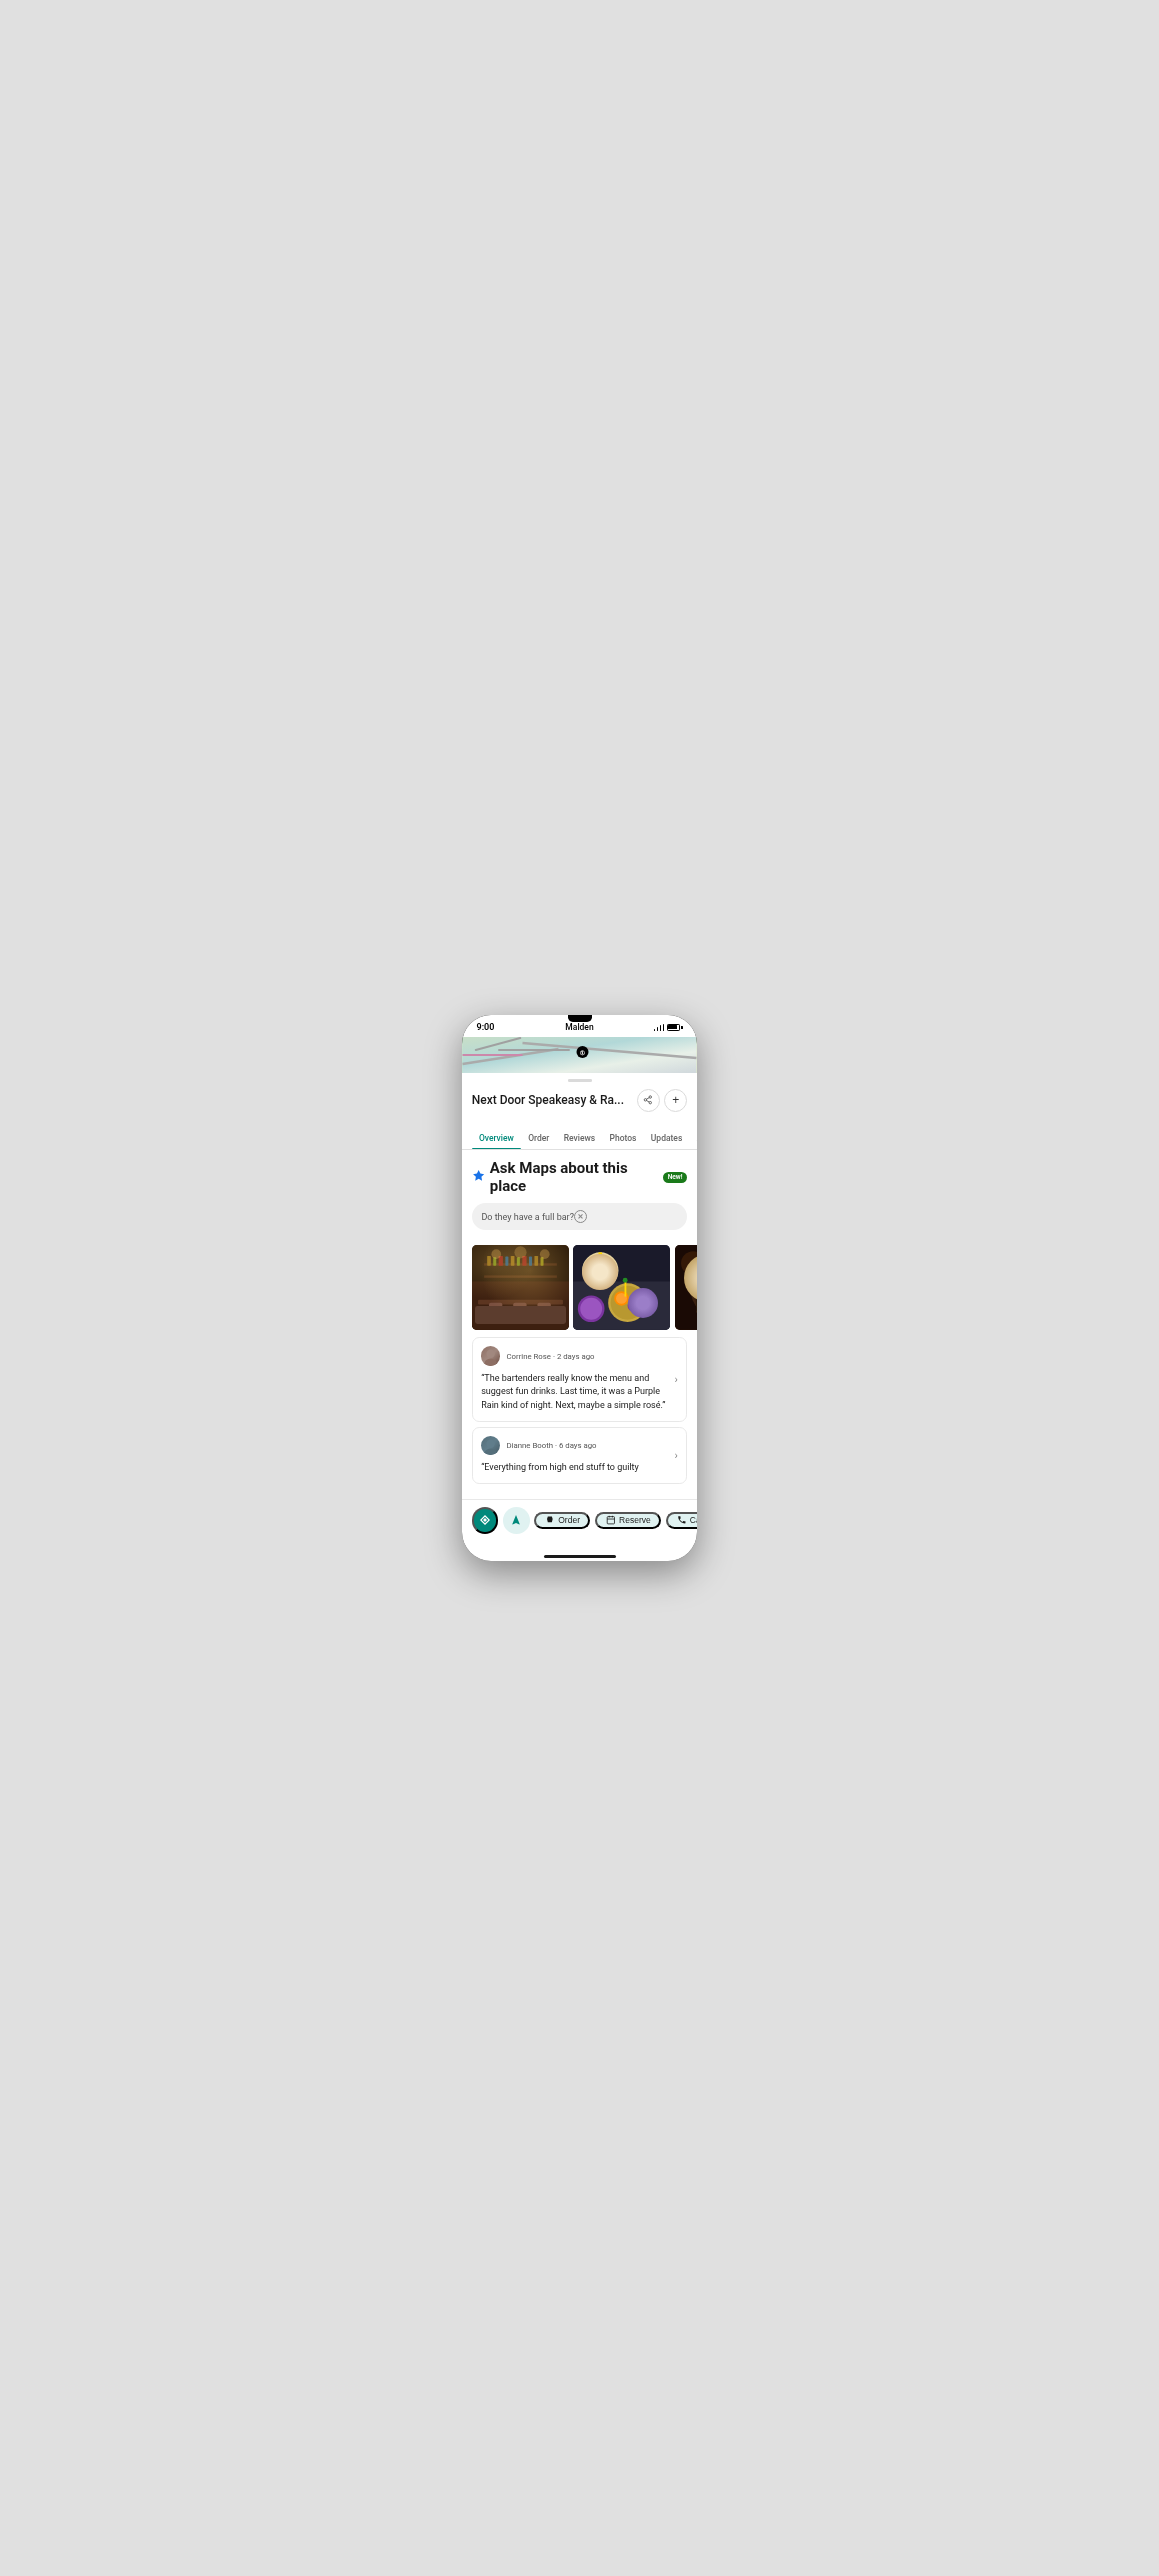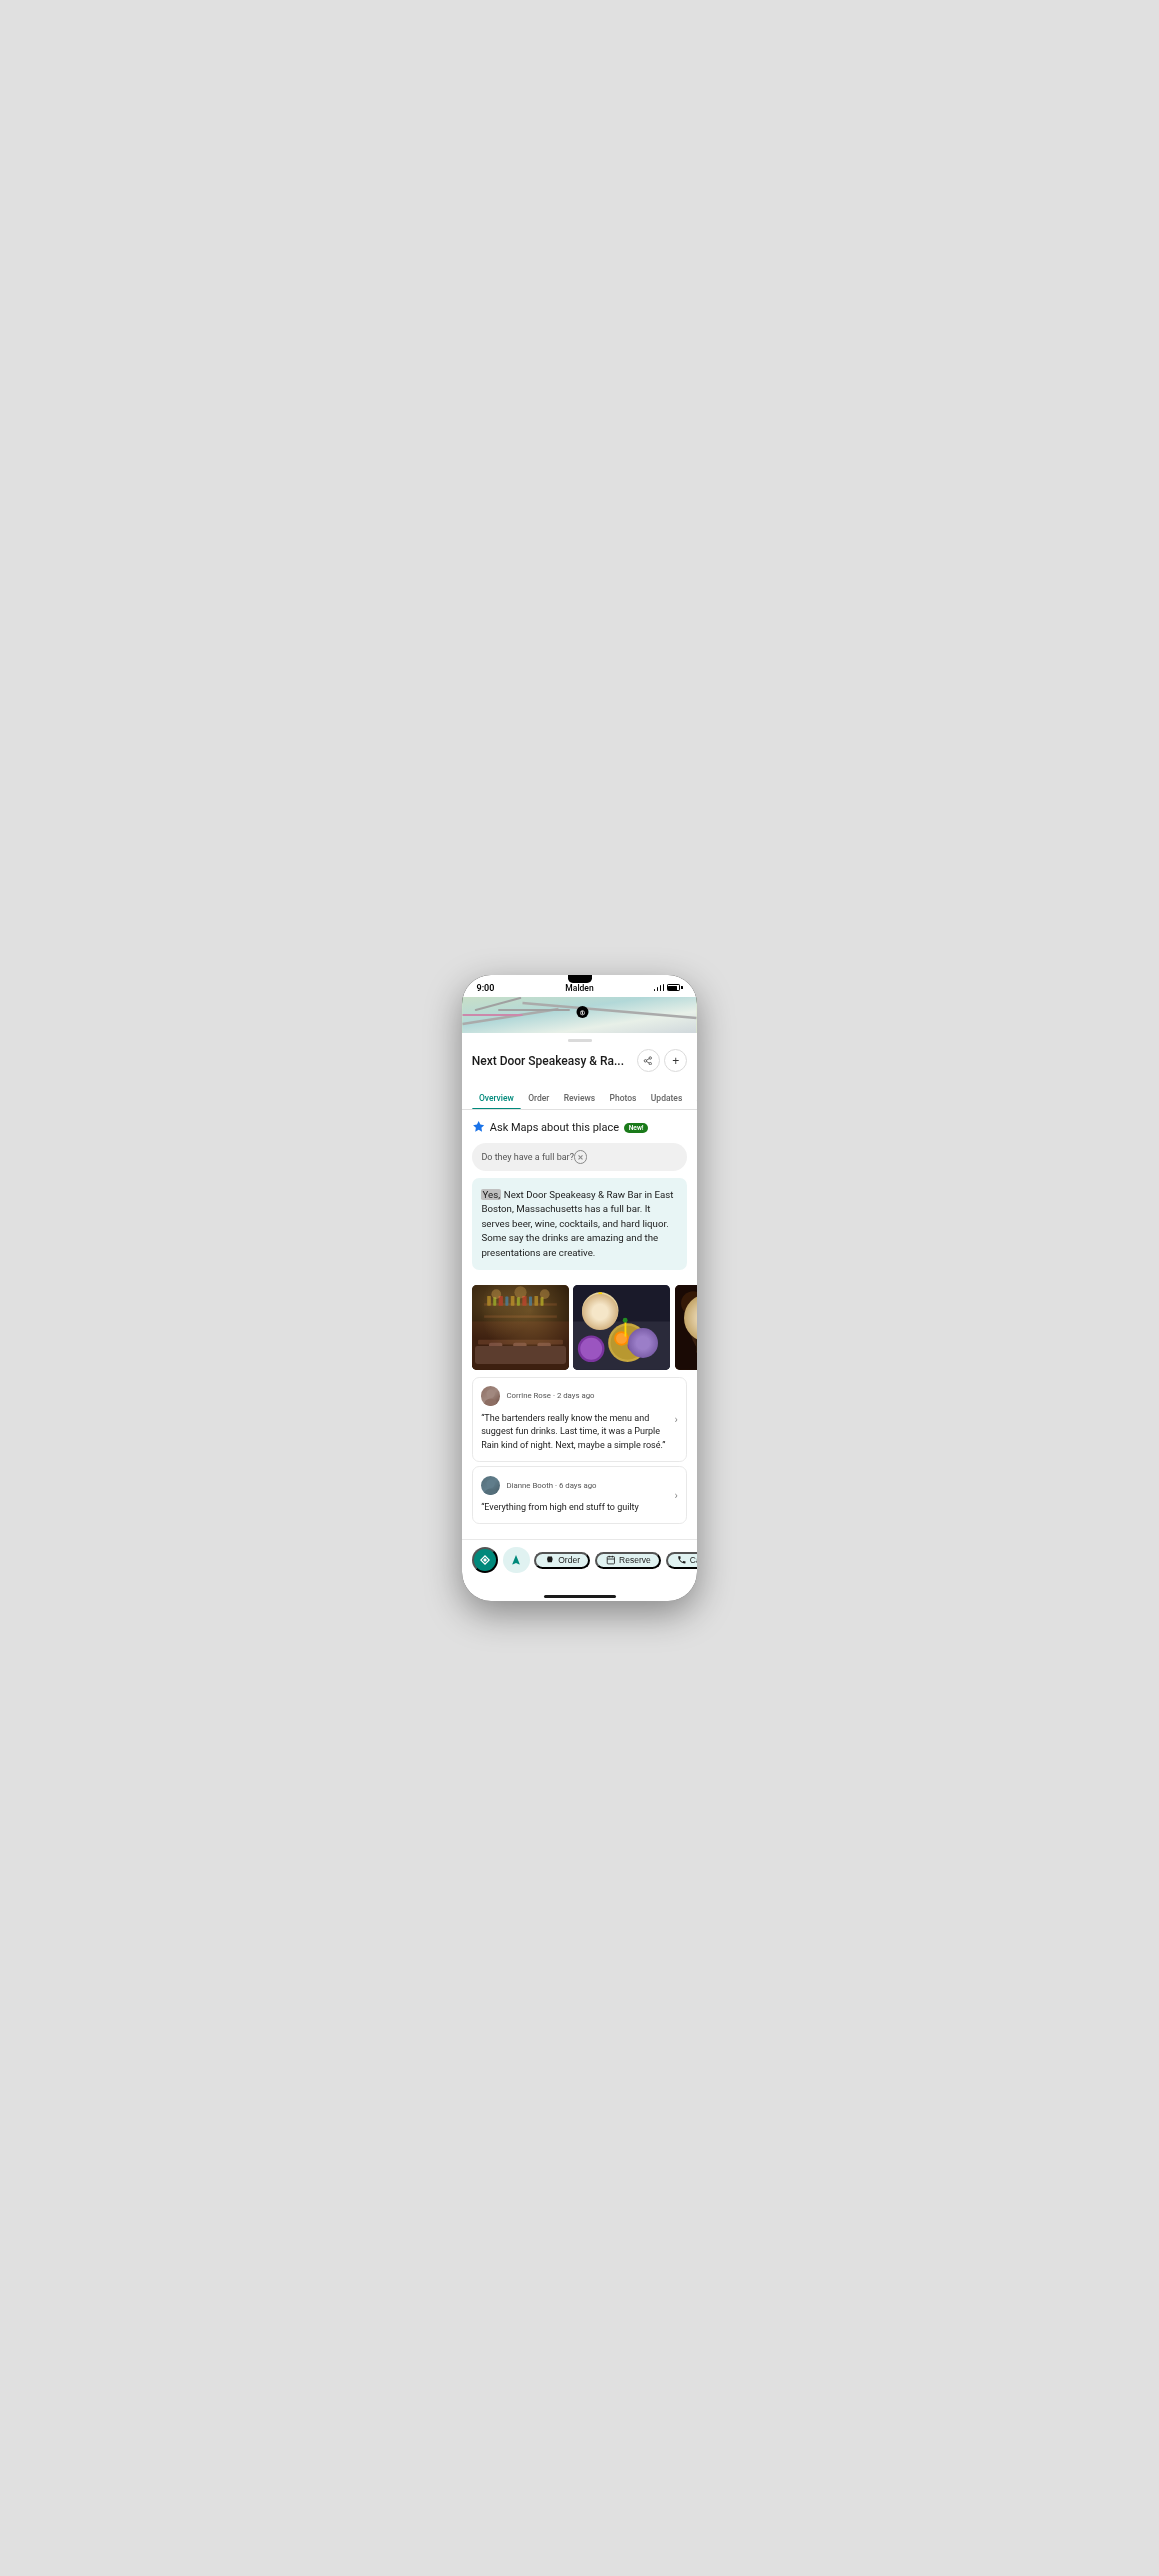--- a/index.html
+++ b/index.html
@@ -206,22 +206,22 @@
       gap: 4.8px;
       margin-bottom: 7.2px;
     }
 
     .gem-icon {
       color: #1a73e8;
       font-size: 13.3px;
     }
 
     .ask-maps-label {
-      font-size: 11px;
-      font-weight: 400;
+      font-size: 15px;
+      font-weight: 700;
       color: #1a1a1a;
     }
 
     .new-badge {
       background: #1a7a1a;
       color: #fff;
       font-size: 6.6px;
       font-weight: 600;
       padding: 1.2px 4.8px;
       border-radius: 7.2px;
@@ -616,26 +616,20 @@
         <span class="new-badge">New!</span>
       </div>
       <div class="search-bar">
         <span class="search-text">Do they have a full bar?</span>
         <div class="clear-icon">
           <span>✕</span>
         </div>
       </div>
     </div>
 
-    <div class="ai-answer">
-      <p class="ai-answer-text">
-        <span class="highlight">Yes,</span>
-        <span> Next Door Speakeasy &amp; Raw Bar in East Boston, Massachusetts has a full bar. It serves beer, wine, cocktails, and hard liquor. Some say the drinks are amazing and the presentations are creative.</span>
-      </p>
-    </div>
 
     <div class="photo-strip">
       <div class="photo-item photo-bar-interior">
         <svg width="97" height="85" viewBox="0 0 160 140">
           <rect width="160" height="140" fill="#2a1a0a"></rect>
           <rect x="0" y="60" width="160" height="80" fill="#3d2010"></rect>
 
           <rect x="10" y="90" width="140" height="8" fill="#5c3520" rx="2"></rect>
 
           <rect x="20" y="30" width="120" height="4" fill="#4a2a14"></rect>

